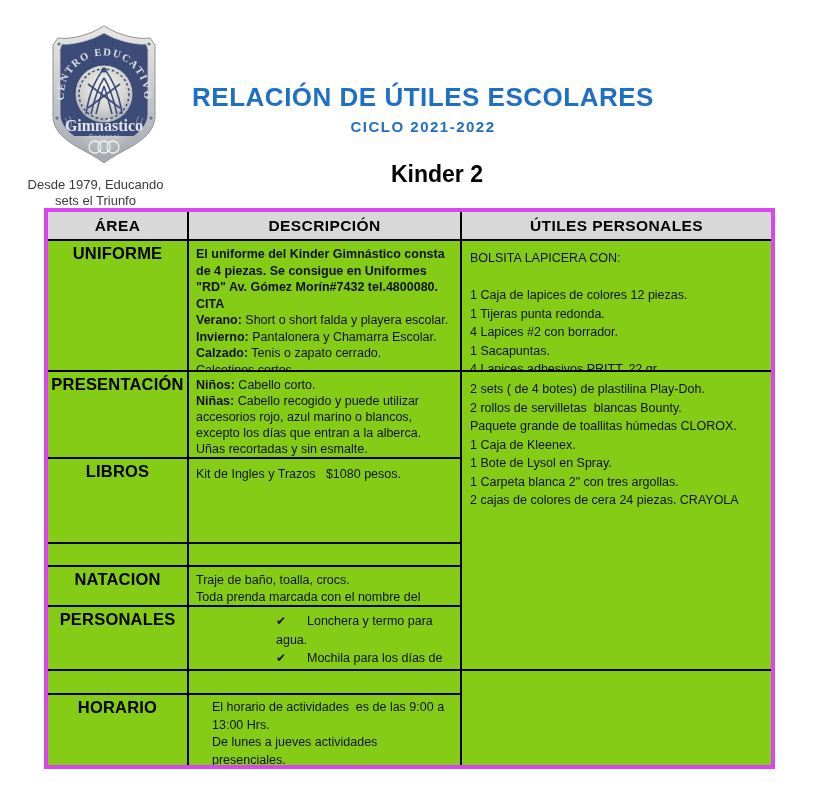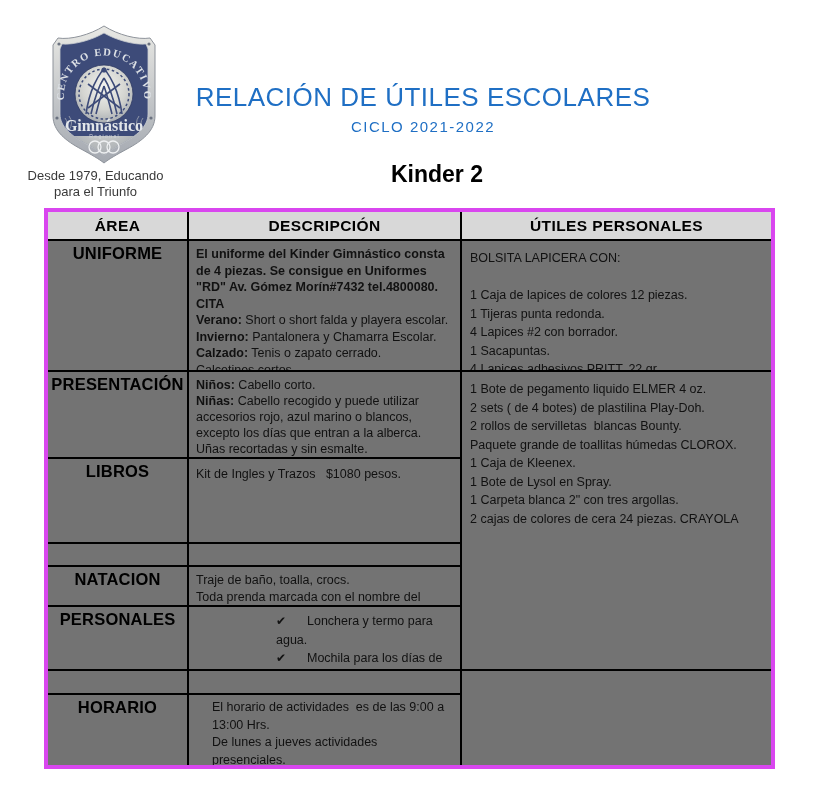--- a/index.html
+++ b/index.html
@@ -2,36 +2,36 @@
 <html><head>
 <meta charset="utf-8">
 <style>
   html,body{margin:0;padding:0;}
   body{width:816px;height:808px;background:#ffffff;position:relative;
        font-family:"Liberation Sans",sans-serif;color:#111;}
   .page{position:absolute;inset:0;overflow:hidden;background:#fff;}
 
   
   .logo{position:absolute;left:38px;top:24px;width:132px;height:142px;}
-  .tagline{position:absolute;left:8px;top:168px;width:175px;text-align:center;
+  .tagline{position:absolute;left:8px;top:177px;width:175px;text-align:center;
            font-size:13px;line-height:16px;color:#3a3a3a;}
   .title{position:absolute;left:133px;top:82px;width:580px;text-align:center;
-         font-size:26px;font-weight:normal;letter-spacing:.5px;color:#1f6fc4;}
+         font-size:26px;font-weight:bold;letter-spacing:.5px;color:#1f6fc4;}
   .subtitle{position:absolute;left:133px;top:118px;width:580px;text-align:center;
-            font-size:15px;font-weight:normal;letter-spacing:1.5px;color:#1f6fc4;}
+            font-size:15px;font-weight:bold;letter-spacing:1.5px;color:#1f6fc4;}
   .grade{position:absolute;left:137px;top:161px;width:600px;text-align:center;
          font-size:23px;font-weight:bold;color:#000;}
 
   
   .t{position:absolute;left:44px;top:208px;width:731px;height:561px;
      border:4px solid #d946ef;box-sizing:border-box;display:grid;
      grid-template-columns:141px 273px 1fr;
      grid-template-rows:29px 131px 87px 85px 23px 40px 64px 24px 1fr;}
   .c{border-right:2px solid #000;border-bottom:2px solid #000;box-sizing:border-box;
-     overflow:hidden;background:#737373;}
+     overflow:hidden;background:#84cc16;}
   .nr{border-right:none;}
   .nb{border-bottom:none;}
   .hc{background:#d8d8d8;display:flex;align-items:center;justify-content:center;
       font-weight:bold;font-size:15.5px;letter-spacing:.4px;color:#000;}
   .ac{font-weight:bold;font-size:16.5px;text-align:center;padding-top:3px;
       letter-spacing:.2px;color:#000;}
   .dc{font-size:12.5px;padding:5px 7px 0 7px;line-height:16.5px;}
   .uc{font-size:12.5px;padding:8px 16px 0 8px;line-height:18.5px;}
   .b{font-weight:bold;}
   .tl{min-height:1em;}
@@ -114,21 +114,21 @@
       <g stroke="#eef0f2" fill="none" stroke-width="1.3">
         <circle cx="57" cy="123" r="6"></circle>
           <circle cx="66" cy="123" r="6"></circle>
           <circle cx="75" cy="123" r="6"></circle>
       </g>
     </svg>
   </div>
 
   <div class="tagline">
     <div>Desde 1979, Educando</div>
-    <div>para el Triunfo</div>
+    <div>sets el Triunfo</div>
   </div>
 
   <div class="title">RELACIÓN DE ÚTILES ESCOLARES</div>
   <div class="subtitle">CICLO 2021-2022</div>
   <div class="grade">Kinder 2</div>
 
   <div class="t">
 
     <div class="c hc" style="grid-area:1/1/2/2;">ÁREA</div>
     <div class="c hc" style="grid-area:1/2/2/3;">DESCRIPCIÓN</div>
@@ -178,21 +178,20 @@
     <div class="c uc nr" style="grid-area:2/3/3/4;">
         <div class="tl"><span>BOLSITA LAPICERA CON:</span></div>
         <div class="tl">&nbsp;</div>
         <div class="tl"><span>1 Caja de lapices de colores 12 piezas.</span></div>
         <div class="tl"><span>1 Tijeras punta redonda.</span></div>
         <div class="tl"><span>4 Lapices #2 con borrador.</span></div>
         <div class="tl"><span>1 Sacapuntas.</span></div>
         <div class="tl"><span>4 Lapices adhesivos PRITT. 22 gr.</span></div>
       </div>
     <div class="c uc nr" style="grid-area:3/3/8/4;">
-        <div class="tl"><span>1 Bote de pegamento liquido ELMER 4 oz.</span></div>
         <div class="tl"><span>2 sets ( de 4 botes) de plastilina Play-Doh.</span></div>
         <div class="tl"><span>2 rollos de servilletas &nbsp;blancas Bounty.</span></div>
         <div class="tl"><span>Paquete grande de toallitas húmedas CLOROX.</span></div>
         <div class="tl"><span>1 Caja de Kleenex.</span></div>
         <div class="tl"><span>1 Bote de Lysol en Spray.</span></div>
         <div class="tl"><span>1 Carpeta blanca 2" con tres argollas.</span></div>
         <div class="tl"><span>2 cajas de colores de cera 24 piezas. CRAYOLA</span></div>
       </div>
     <div class="c uc nr nb" style="grid-area:8/3/10/4;"></div>
   </div>

